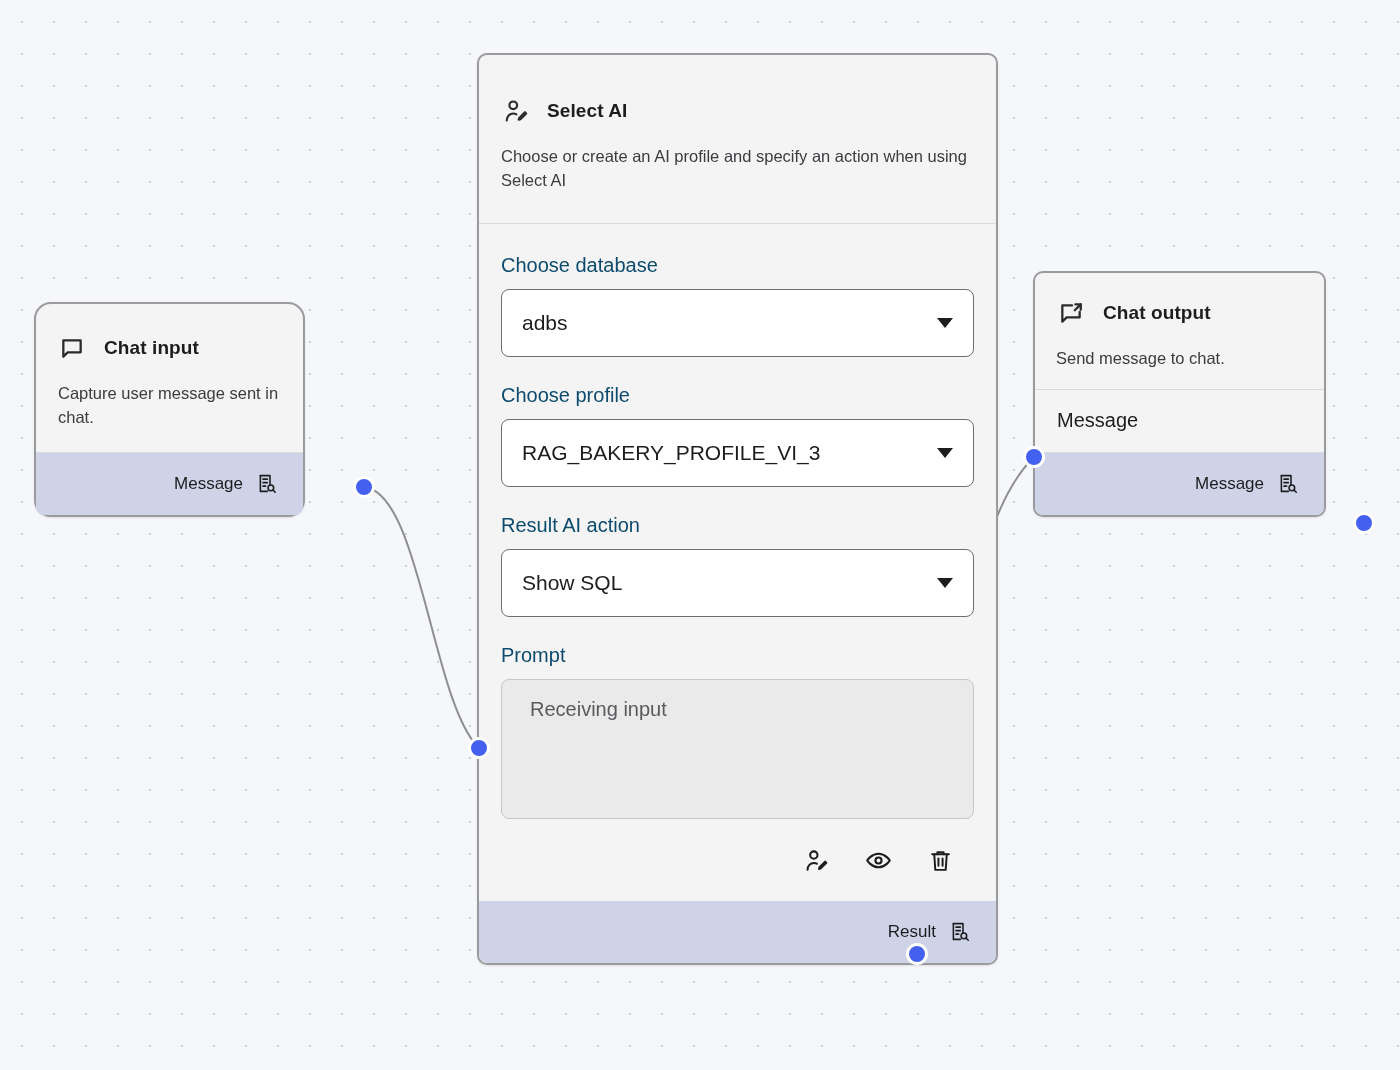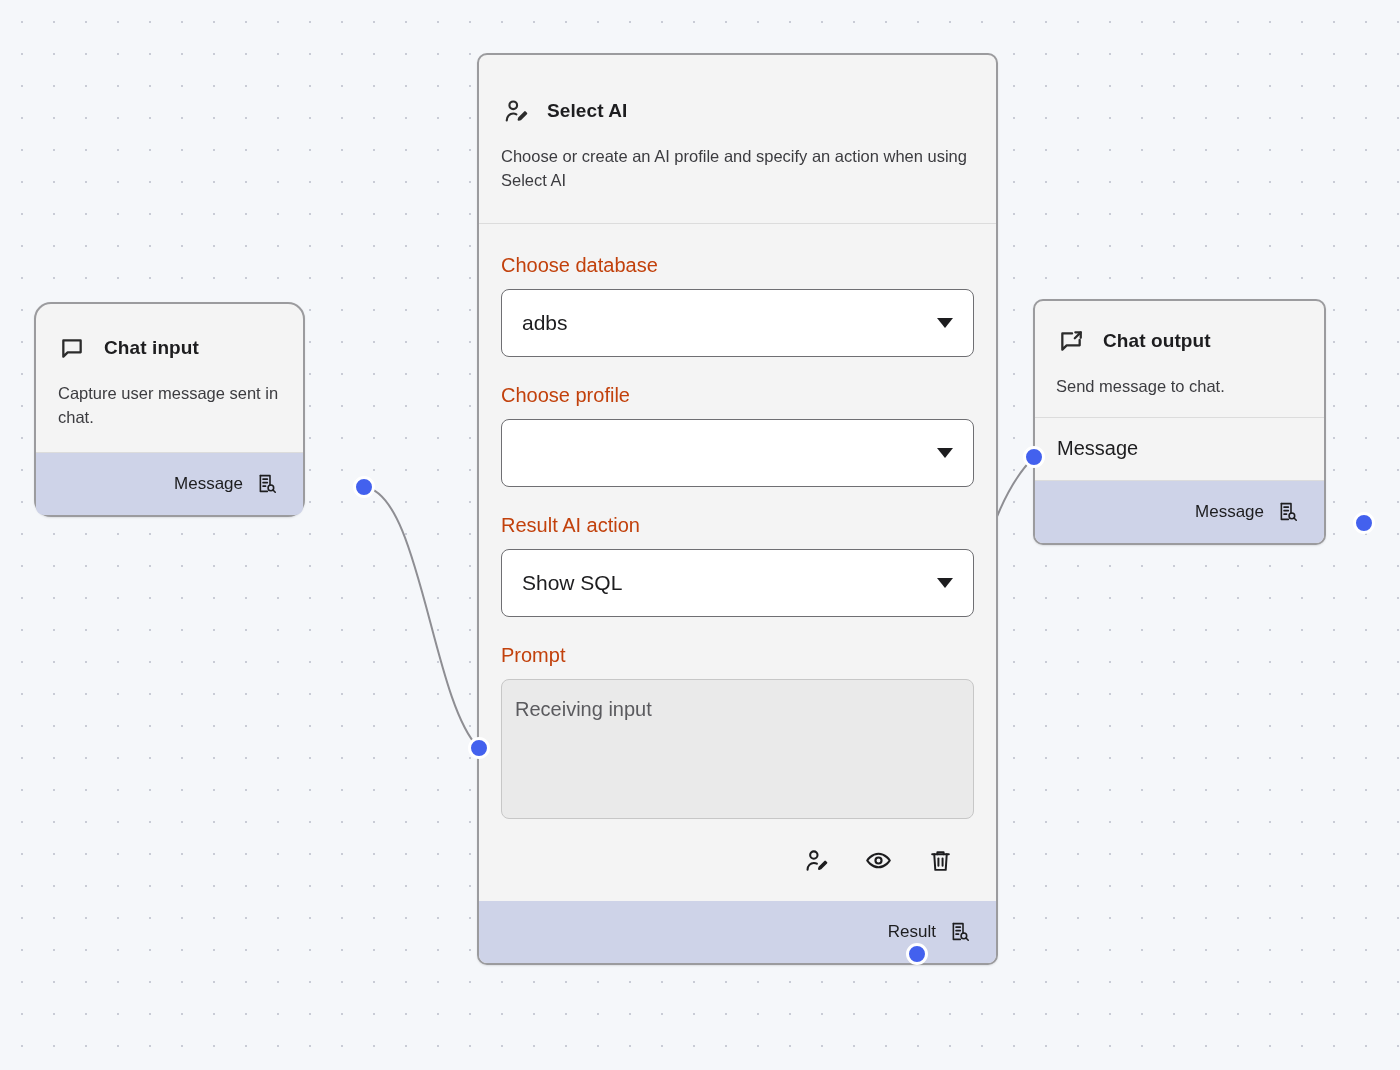--- a/index.html
+++ b/index.html
@@ -136,21 +136,21 @@
   }
   #select-ai-node .node-head { padding-top: 42px; }
   #select-ai-node .node-desc { padding-bottom: 30px; }
 
   .form-body {
     padding: 18px 22px 0 22px;
     background: #f4f4f4;
   }
   .field-label {
     font-size: 20px;
-    color: #c2410c;
+    color: #0c4a6e;
     margin: 12px 0 12px 0;
   }
   .select-box {
     position: relative;
     box-sizing: border-box;
     height: 68px;
     border: 1px solid #6f6f73;
     border-radius: 8px;
     background: #ffffff;
     display: flex;
@@ -169,21 +169,21 @@
     border-left: 8px solid transparent;
     border-right: 8px solid transparent;
     border-top: 10px solid #1d1d1f;
   }
   .textarea-box {
     box-sizing: border-box;
     height: 140px;
     border: 1px solid #c7c7c7;
     border-radius: 8px;
     background: #eaeaea;
-    padding: 18px 13px;
+    padding: 18px 28px;
     font-size: 20px;
     color: #5a5a5e;
     margin-bottom: 20px;
   }
   .icon-bar {
     display: flex;
     align-items: center;
     justify-content: flex-end;
     gap: 34px;
     padding: 8px 42px 26px 0;
@@ -197,21 +197,20 @@
     justify-content: center;
     color: #1d1d1f;
     cursor: pointer;
   }
 
   
   #chat-output-node {
     left: 1033px;
     top: 271px;
     width: 293px;
-    margin-top: 28px;
   }
   #chat-output-node .node-head { padding-top: 26px; }
   #chat-output-node .node-desc { padding-bottom: 18px; padding-left: 21px; }
 </style>
 </head>
 <body>
 
 <div id="canvas">
 
   <svg id="edges">
@@ -264,20 +263,21 @@
     <div class="form-body">
 
       <div class="field-label">Choose database</div>
       <div class="select-box">
         <span>adbs</span>
         <span class="caret"></span>
       </div>
 
       <div class="field-label">Choose profile</div>
       <div class="select-box">
+        <span>RAG_BAKERY_PROFILE_VI_3</span>
         <span class="caret"></span>
       </div>
 
       <div class="field-label">Result AI action</div>
       <div class="select-box">
         <span>Show SQL</span>
         <span class="caret"></span>
       </div>
 
       <div class="field-label">Prompt</div>

